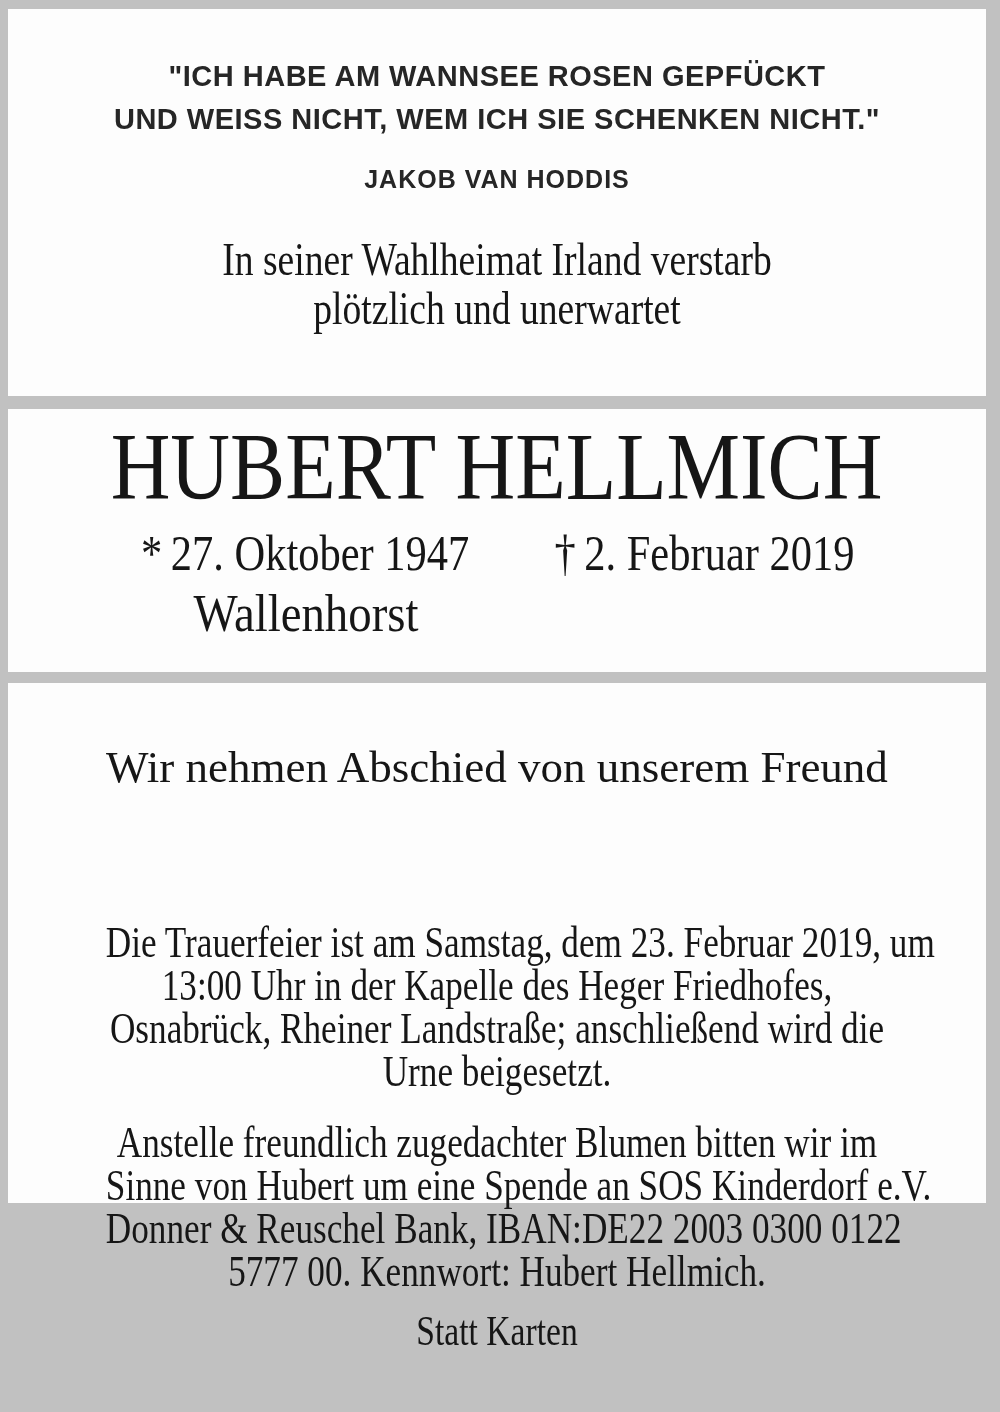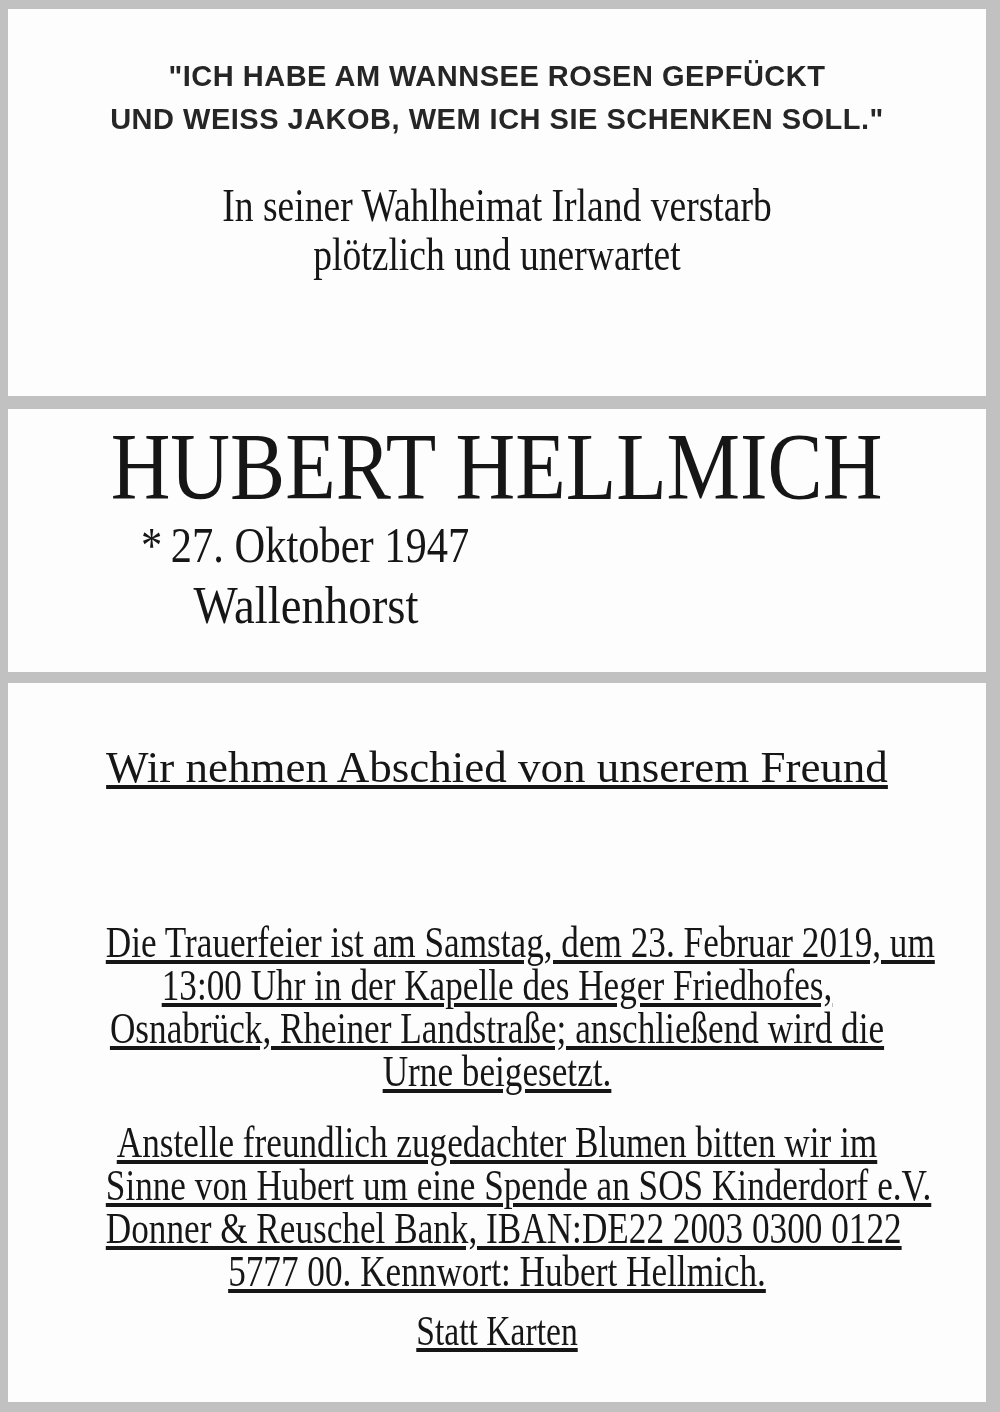--- a/index.html
+++ b/index.html
@@ -17,21 +17,21 @@
     display:flex;flex-direction:column;
   }
   .panel{
     background:#fdfdfd;
     width:100%;
     box-sizing:border-box;
     text-align:center;
   }
   .panel-quote{height:387px;margin-bottom:13px;}
   .panel-name{height:263px;margin-bottom:11px;}
-  .panel-details{height:719px;text-decoration:underline;}
+  .panel-details{height:520px;}
 
   
   .quote{
     padding-top:46px;
     font-family:"Liberation Sans", sans-serif;
     font-weight:600;
     font-size:29px;
     line-height:43px;
     color:#262626;
     letter-spacing:0.5px;
@@ -74,20 +74,21 @@
     display:flex;
     box-sizing:border-box;
     padding:0 82px 0 98px;
   }
   .row .col{
     width:50%;
     text-align:center;
     white-space:nowrap;
   }
   .dates{
+    margin-top:8px;
     font-size:50px;
     line-height:56px;
   }
   .scale-dates{
     display:inline-block;
     transform:scaleX(0.85);
     transform-origin:50% 50%;
   }
   .birth-symbol,.death-symbol{margin-right:10px;}
   .places{
@@ -122,33 +123,37 @@
   }
 </style>
 </head>
 <body>
 
 <div class="page">
 
   <section class="panel panel-quote">
     <div class="quote">
       <div>"ICH HABE AM WANNSEE ROSEN GEPFÜCKT</div>
-      <div>UND WEISS JAKOB, WEM ICH SIE SCHENKEN SOLL."</div>
+      <div>UND WEISS NICHT, WEM ICH SIE SCHENKEN NICHT."</div>
     </div>
+    <div class="author">JAKOB VAN HODDIS</div>
     <div class="intro cond">
       <div>In seiner Wahlheimat Irland verstarb</div>
       <div>plötzlich und unerwartet</div>
     </div>
   </section>
 
   <section class="panel panel-name">
     <h1 class="name"><span class="scale-name">HUBERT HELLMICH</span></h1>
     <div class="row dates">
       <div class="col">
         <span class="scale-dates"><span class="birth-symbol">*</span><span>27. Oktober 1947</span></span>
+      </div>
+      <div class="col">
+        <span class="scale-dates"><span class="death-symbol">†</span><span>2. Februar 2019</span></span>
       </div>
     </div>
     <div class="row places">
       <div class="col"><span class="scale-places">Wallenhorst</span></div>
     </div>
   </section>
 
   <section class="panel panel-details">
     <div class="farewell">Wir nehmen Abschied von unserem Freund</div>
     <div class="para para-service cond">

